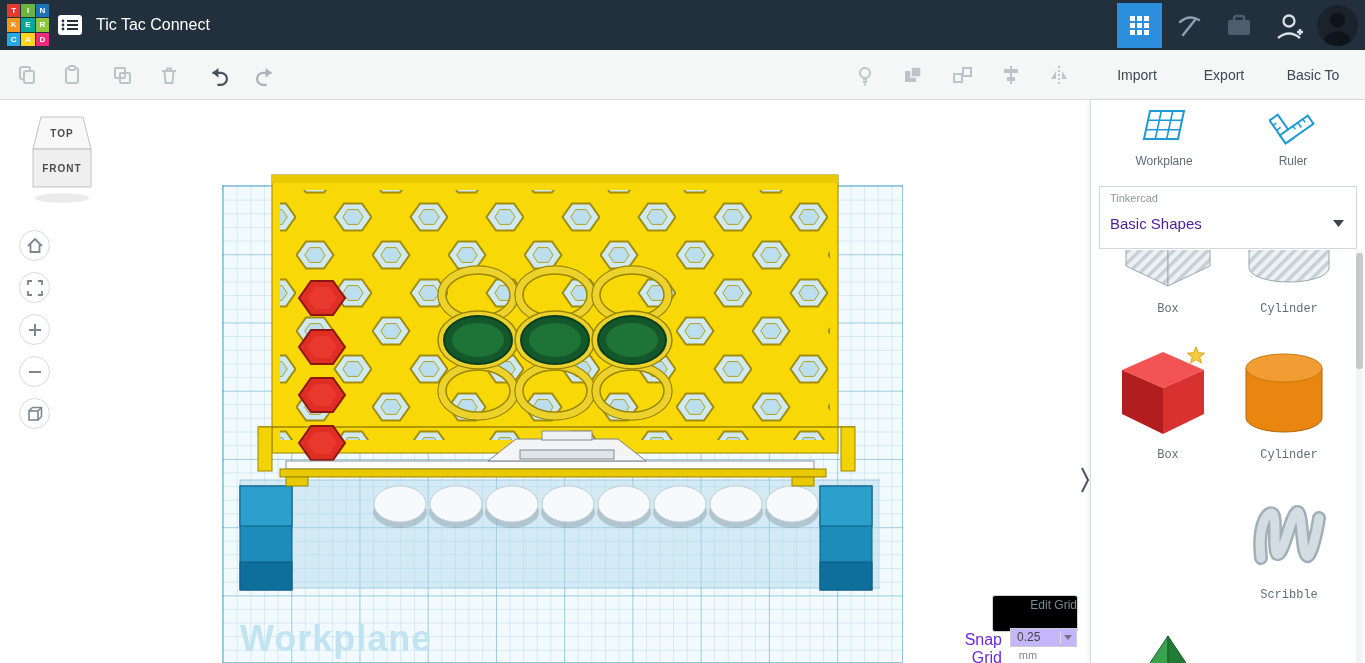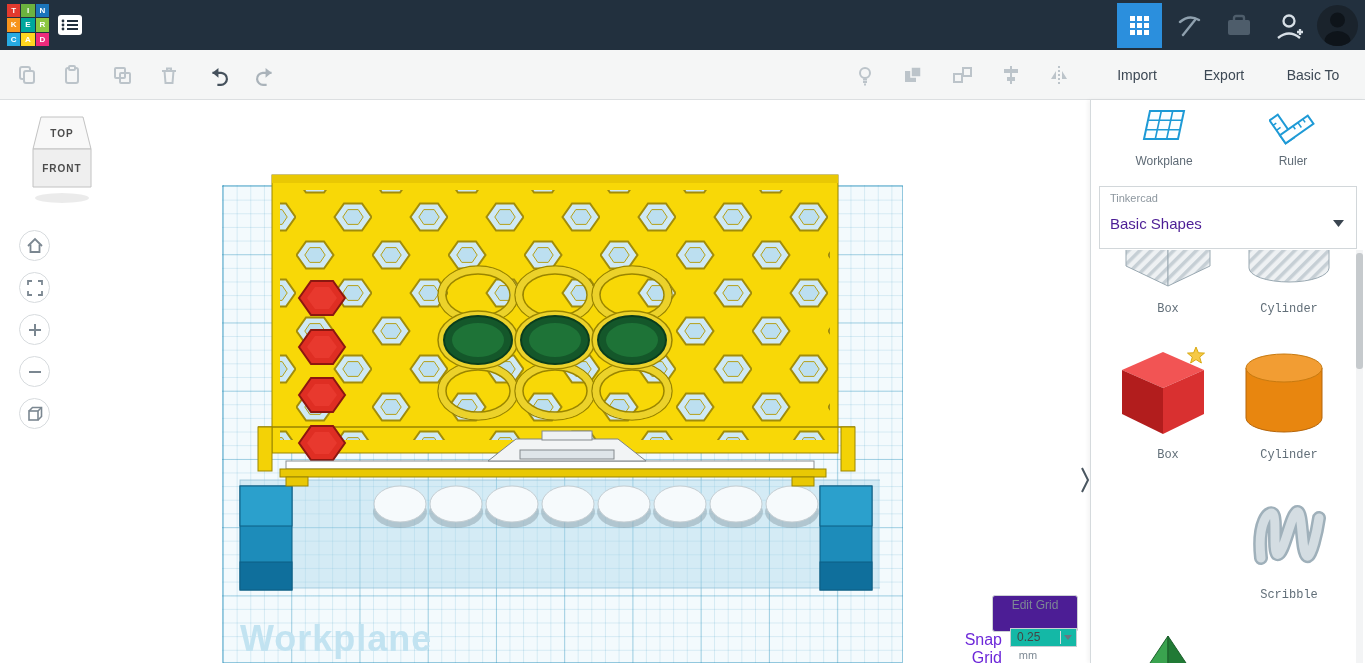--- a/index.html
+++ b/index.html
@@ -39,26 +39,26 @@
           linear-gradient(90deg, rgba(30,140,185,0.14) 1px, transparent 1px);
         background-size:68.25px 68.25px,68.25px 68.25px,13.65px 13.65px,13.65px 13.65px;
         border:1px solid rgba(30,140,185,0.45);box-sizing:border-box;}
   .wp-word{position:absolute;left:240px;top:518px;font-size:36px;font-weight:bold;
         color:#c2e3f1;letter-spacing:1px;}
   .model{position:absolute;left:220px;top:60px;}
   .viewcube{position:absolute;left:28px;top:14px;cursor:pointer;}
   .nav-btn{position:absolute;left:19px;width:31px;height:31px;border-radius:50%;background:#fff;
         border:1px solid #d7dbde;display:flex;align-items:center;justify-content:center;
         box-sizing:border-box;cursor:pointer;color:#7b8791;}
-  .edit-grid{position:absolute;left:992px;top:495px;width:86px;height:37px;background:#4c1d95;
+  .edit-grid{position:absolute;left:992px;top:495px;width:86px;height:37px;background:#000000;
         border:1px solid #cdd2d6;border-radius:3px;color:#7d8994;font-size:12px;line-height:19px;
-        text-align:center;box-sizing:border-box;cursor:pointer;}
+        text-align:right;box-sizing:border-box;cursor:pointer;}
   .snap-label{position:absolute;left:930px;top:531px;width:72px;text-align:right;
         color:#6d28d9;font-size:16px;}
-  .snap-select{position:absolute;left:1010px;top:528px;width:67px;height:19px;background:#14b8a6;
+  .snap-select{position:absolute;left:1010px;top:528px;width:67px;height:19px;background:#c4b5fd;
         border:1px solid #c9ced2;box-sizing:border-box;font-size:12px;color:#444;
         line-height:17px;padding-left:6px;cursor:pointer;}
   .snap-caret{position:absolute;right:2px;top:2px;width:13px;height:13px;border-left:1px solid #dadde0;
         display:flex;align-items:center;justify-content:center;}
   .snap-unit{position:absolute;left:1010px;top:549px;width:36px;text-align:center;
         color:#7d8994;font-size:11px;}
 
   
   .panel{position:absolute;left:1090px;top:100px;width:275px;height:563px;background:#fff;
         border-left:1px solid #d5dadd;box-sizing:border-box;box-shadow:-2px 0 4px rgba(0,0,0,0.05);}
@@ -99,20 +99,21 @@
       <svg width="26" height="22">
           <rect x="1" y="1" width="24" height="20" rx="3" fill="#fff"></rect>
         <circle cx="6" cy="7" r="1.4" fill="#22303e"></circle>
           <rect x="10" y="6" width="11" height="2" fill="#22303e"></rect>
         <circle cx="6" cy="11" r="1.4" fill="#22303e"></circle>
           <rect x="10" y="10" width="11" height="2" fill="#22303e"></rect>
         <circle cx="6" cy="15" r="1.4" fill="#22303e"></circle>
           <rect x="10" y="14" width="11" height="2" fill="#22303e"></rect>
       </svg>
     </div>
+    <div class="doc-title">Tic Tac Connect</div>
 
     <div class="sq-btn" style="left: 1117px; background-color: rgb(43, 143, 221);">
       <svg width="20" height="20">
         <g fill="#fff">
           <rect x="0" y="0" width="5" height="5"></rect>
             <rect x="7" y="0" width="5" height="5"></rect>
             <rect x="14" y="0" width="5" height="5"></rect>
           <rect x="0" y="7" width="5" height="5"></rect>
             <rect x="7" y="7" width="5" height="5"></rect>
             <rect x="14" y="7" width="5" height="5"></rect>

